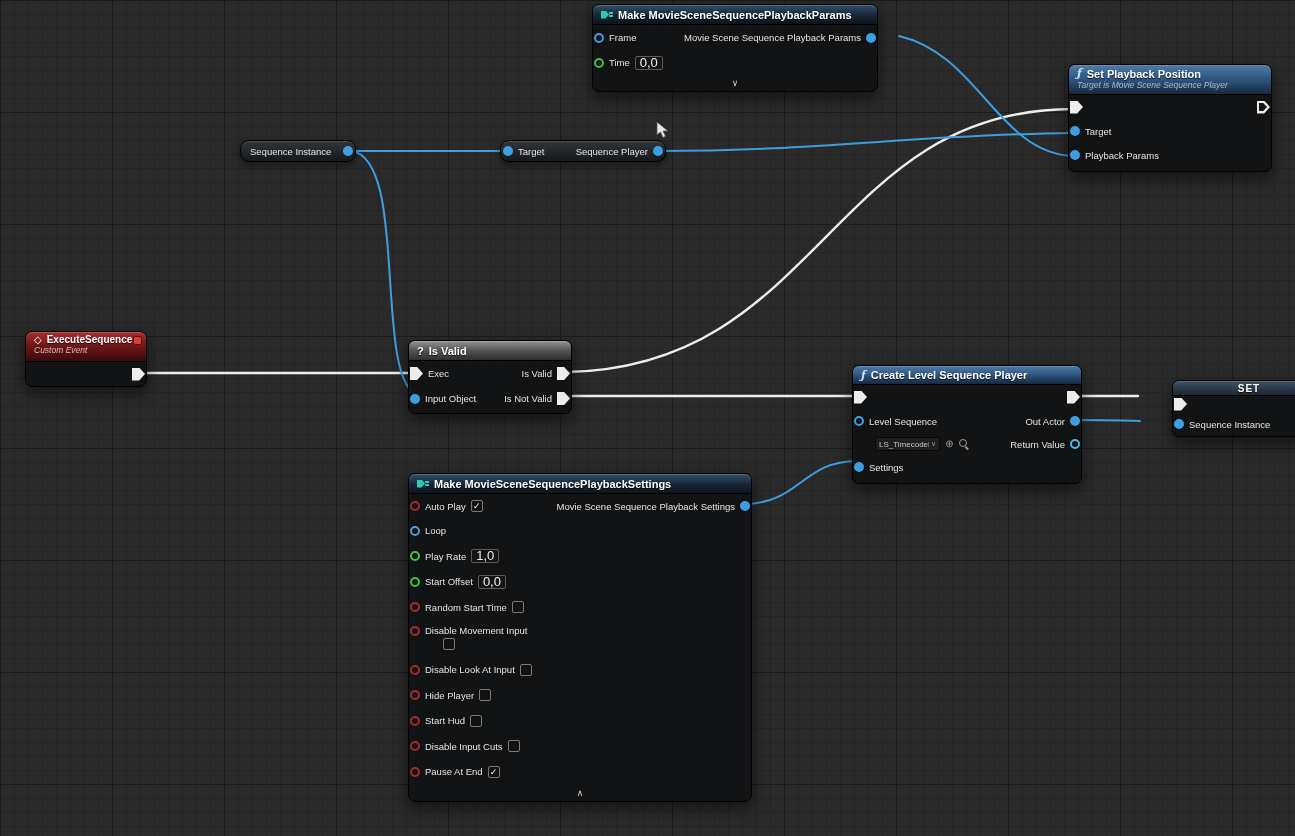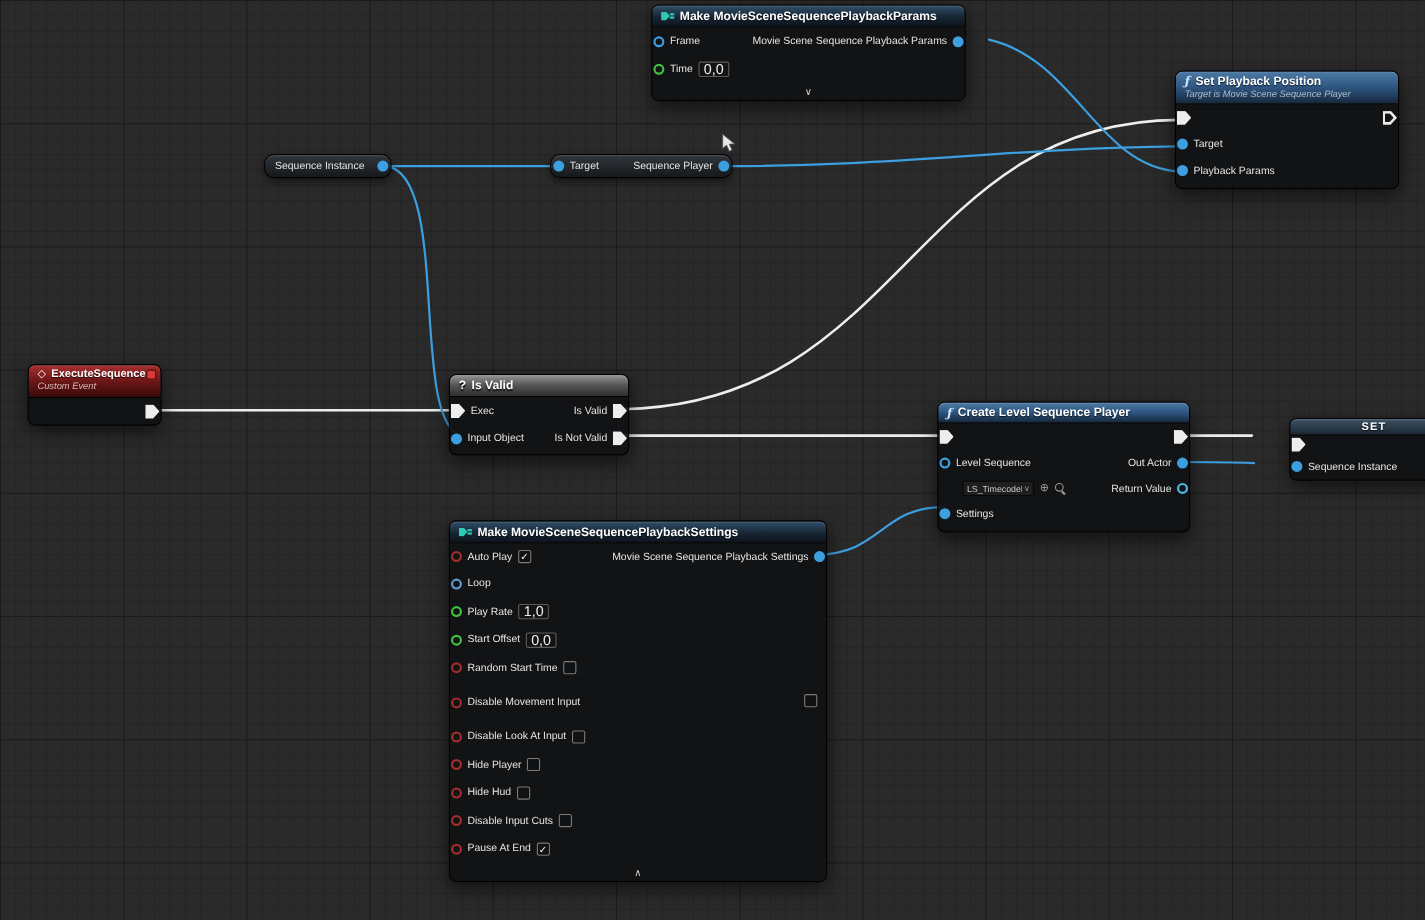--- a/index.html
+++ b/index.html
@@ -79,21 +79,21 @@
     border-radius:2px;height:14px;padding:0 3px;color:#c9c9c9;font-size:8px}
   .dd-txt{max-width:50px;overflow:hidden;white-space:nowrap}
   .dd-caret{font-size:7px;color:#9a9a9a}
   .tool{color:#9a9a9a;font-size:10px;line-height:10px}
   .mag{position:relative;width:10px;height:10px}
   .mag::before{content:"";position:absolute;left:0;top:0;width:6px;height:6px;
     border:1.5px solid #9a9a9a;border-radius:50%}
   .mag::after{content:"";position:absolute;left:7px;top:7px;width:4px;height:1.5px;
     background:#9a9a9a;transform:rotate(45deg);transform-origin:0 0}
 
-  .row2l{height:37px;display:flex;flex-direction:row;align-items:center;
+  .row2l{height:37px;display:flex;flex-direction:column;align-items:flex-start;
     justify-content:center;padding:0 8px;gap:2px}
   .row2l .l1{display:flex;align-items:center;gap:5px;width:100%}
   .row2l .l2{margin-left:26px}
 
   #cursor{position:absolute;left:655px;top:121px;width:15px;height:18px}
 </style>
 </head>
 <body>
 
 <div id="graph">
@@ -302,21 +302,21 @@
       <span class="lbl">Disable Look At Input</span>
       <span class="cb"></span>
     </div>
     <div class="row" style="height:25.5px">
       <span class="pin c in" style="--c:#a22c2c"></span>
       <span class="lbl">Hide Player</span>
       <span class="cb"></span>
     </div>
     <div class="row" style="height:25.5px">
       <span class="pin c in" style="--c:#a22c2c"></span>
-      <span class="lbl">Hide Hud</span>
+      <span class="lbl">Start Hud</span>
       <span class="cb"></span>
     </div>
     <div class="row" style="height:25.5px">
       <span class="pin c in" style="--c:#a22c2c"></span>
       <span class="lbl">Disable Input Cuts</span>
       <span class="cb"></span>
     </div>
     <div class="row" style="height:25.5px">
       <span class="pin c in" style="--c:#a22c2c"></span>
       <span class="lbl">Pause At End</span>

